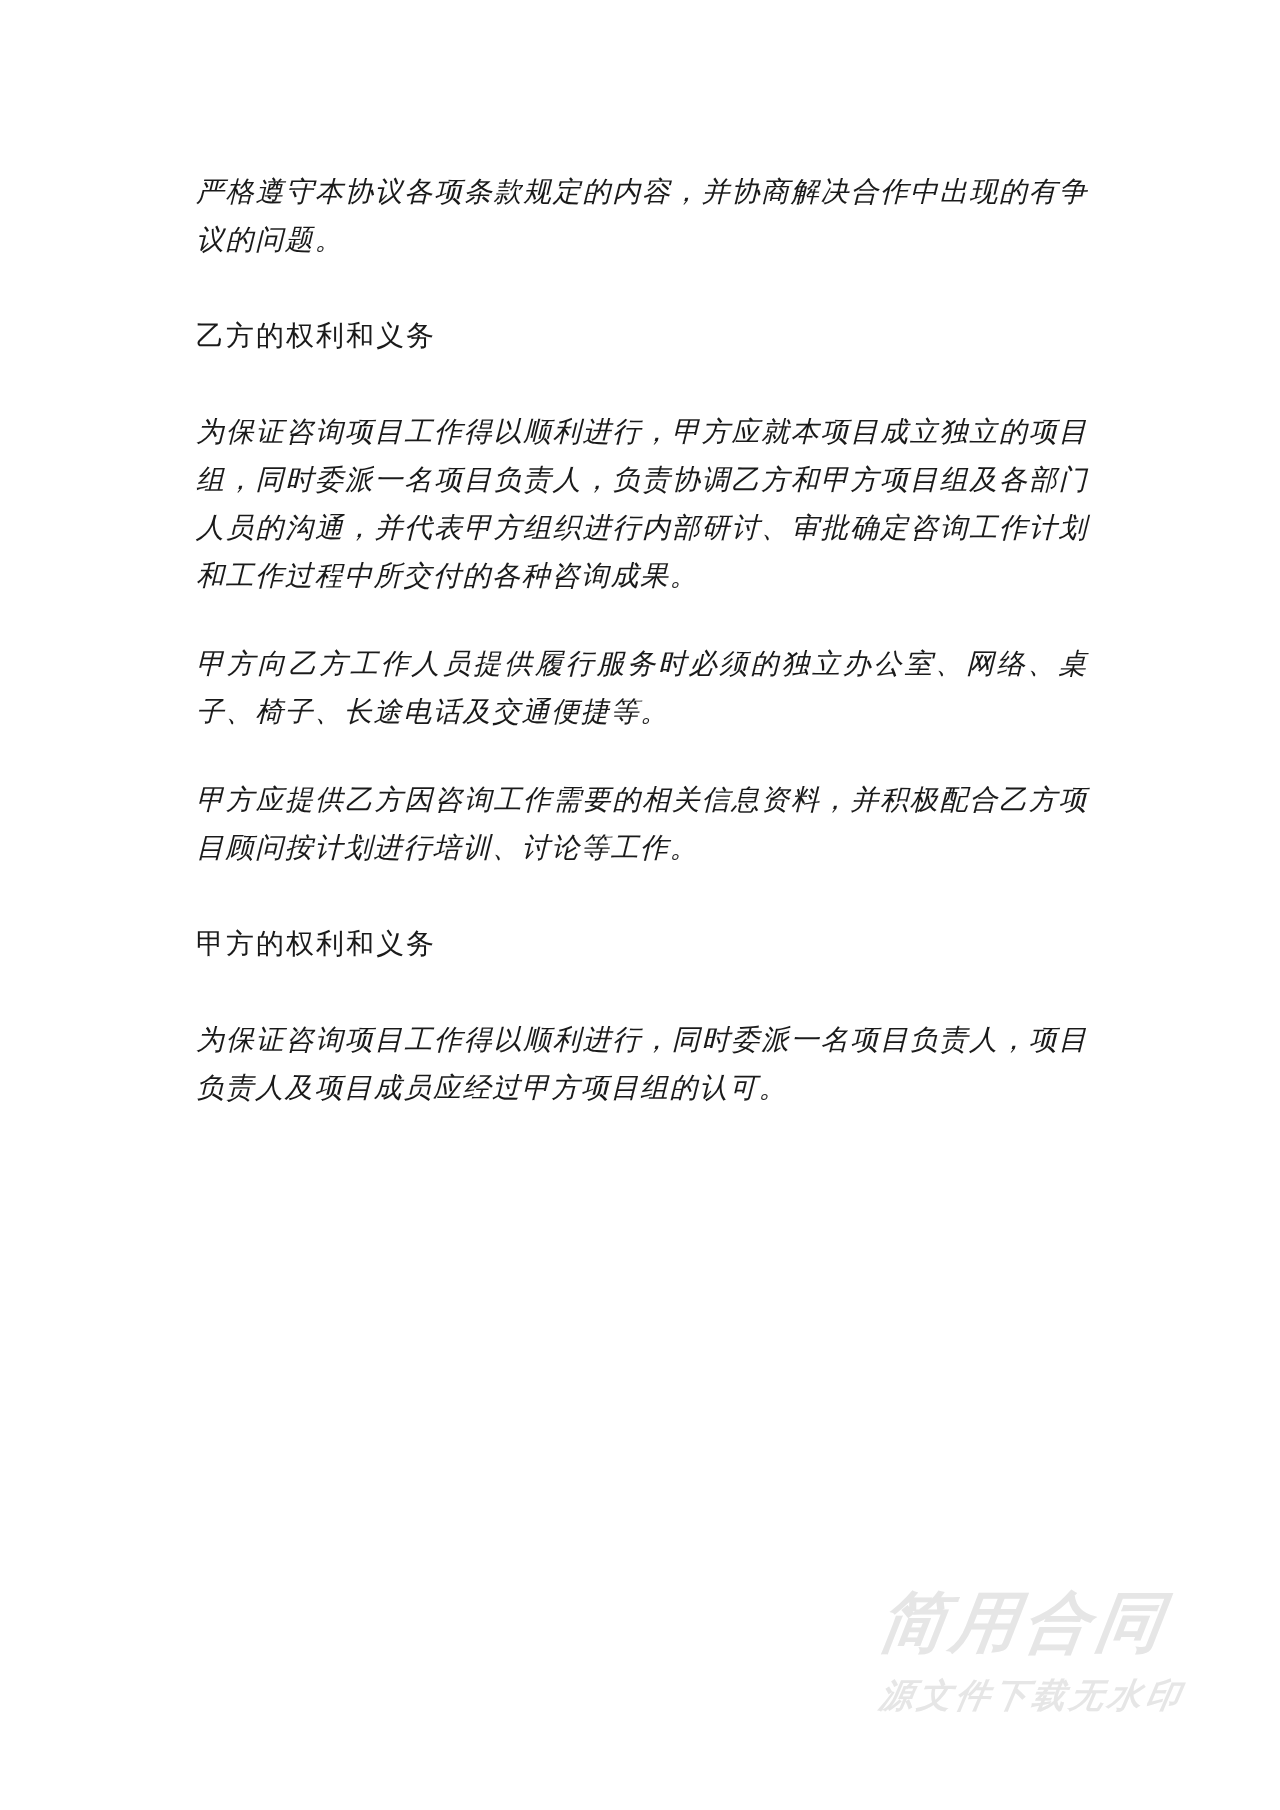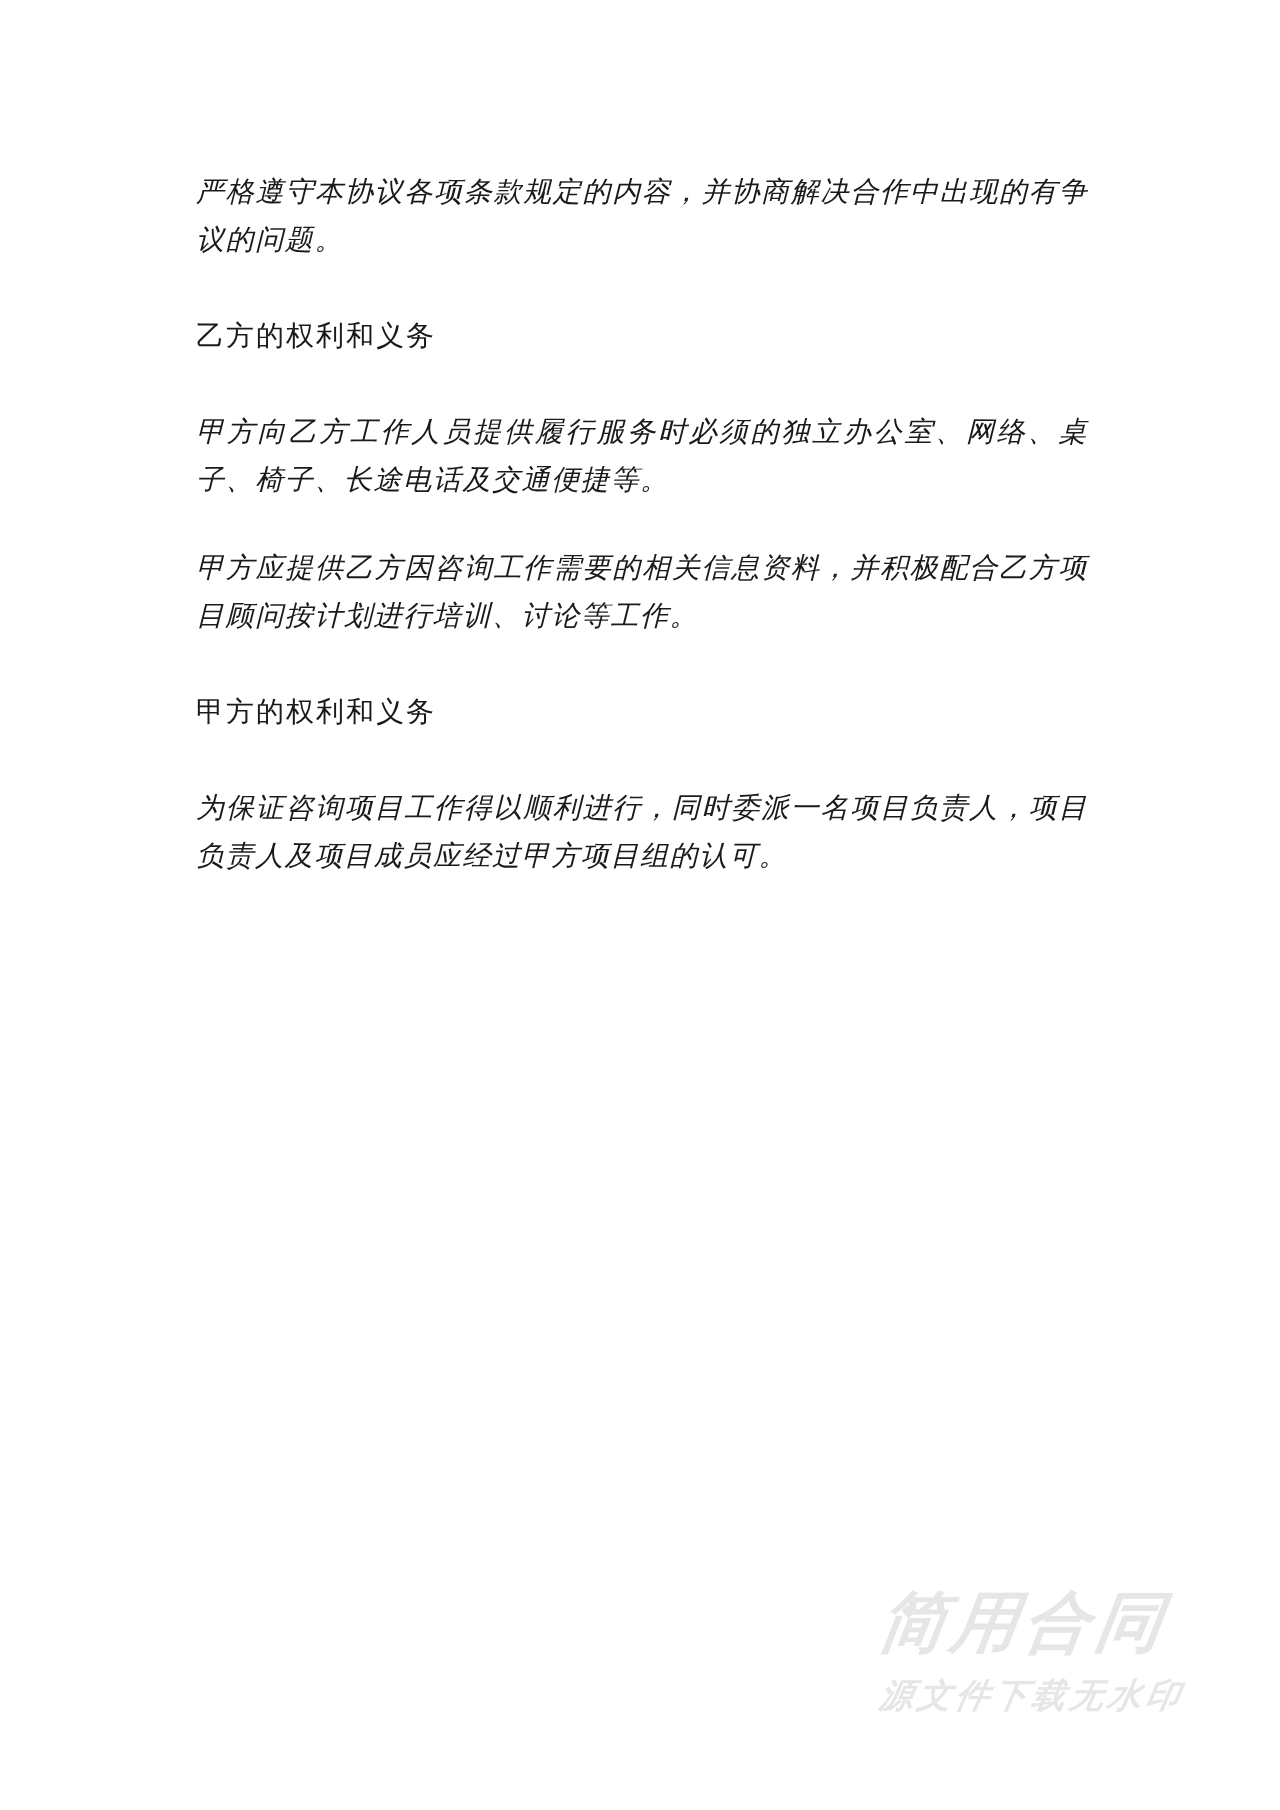--- a/index.html
+++ b/index.html
@@ -61,20 +61,21 @@
       margin-top: 8px;
       transform: skewX(-10deg);
     }
   </style>
 </head>
 <body>
 
 <div class="page">
   <p class="para">严格遵守本协议各项条款规定的内容，并协商解决合作中出现的有争议的问题。</p>
   <p class="heading">乙方的权利和义务</p>
+  <p class="para">为保证咨询项目工作得以顺利进行，甲方应就本项目成立独立的项目组，同时委派一名项目负责人，负责协调乙方和甲方项目组及各部门人员的沟通，并代表甲方组织进行内部研讨、审批确定咨询工作计划和工作过程中所交付的各种咨询成果。</p>
   <p class="para">甲方向乙方工作人员提供履行服务时必须的独立办公室、网络、桌子、椅子、长途电话及交通便捷等。</p>
   <p class="para">甲方应提供乙方因咨询工作需要的相关信息资料，并积极配合乙方项目顾问按计划进行培训、讨论等工作。</p>
   <p class="heading">甲方的权利和义务</p>
   <p class="para">为保证咨询项目工作得以顺利进行，同时委派一名项目负责人，项目负责人及项目成员应经过甲方项目组的认可。</p>
 </div>
 
 <div class="watermark">
   <div class="wm-title">简用合同</div>
   <div class="wm-sub">源文件下载无水印</div>
 </div>

